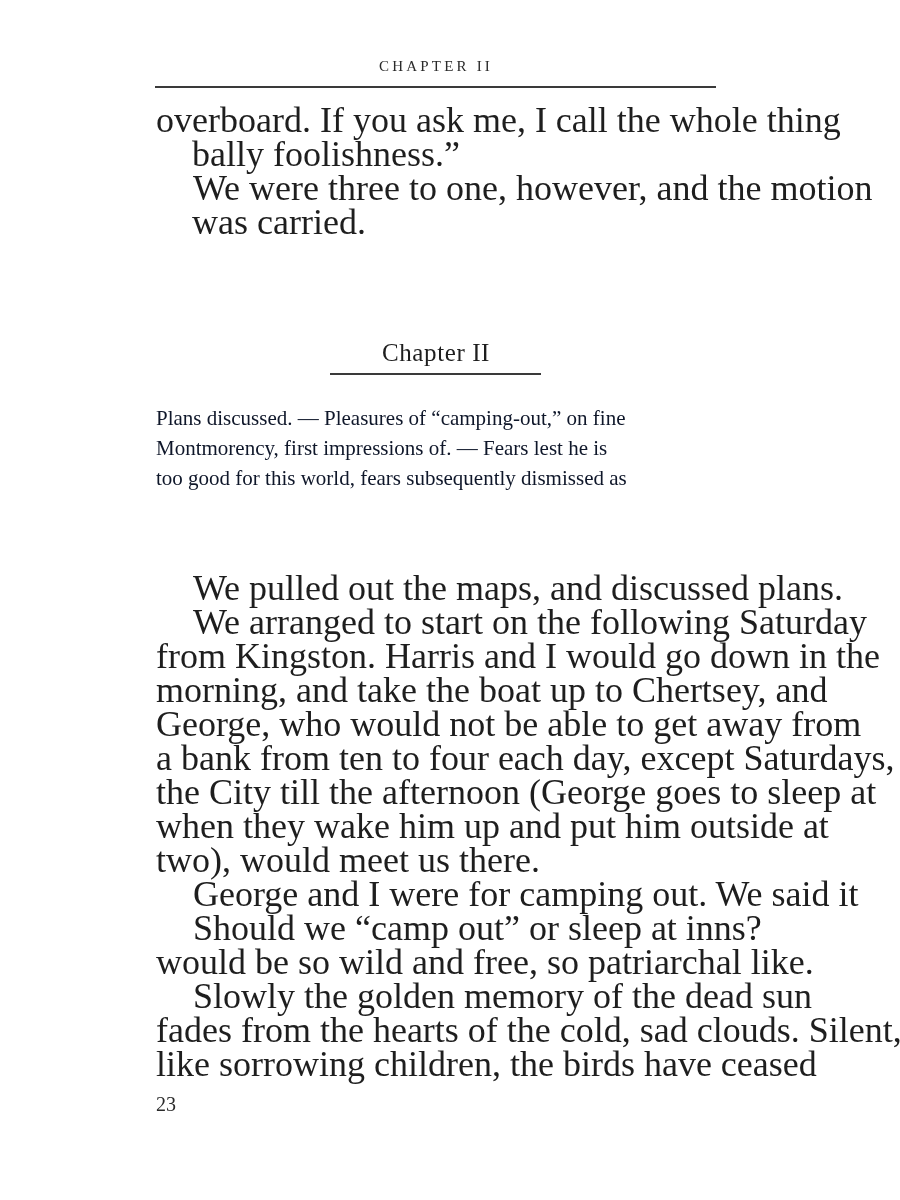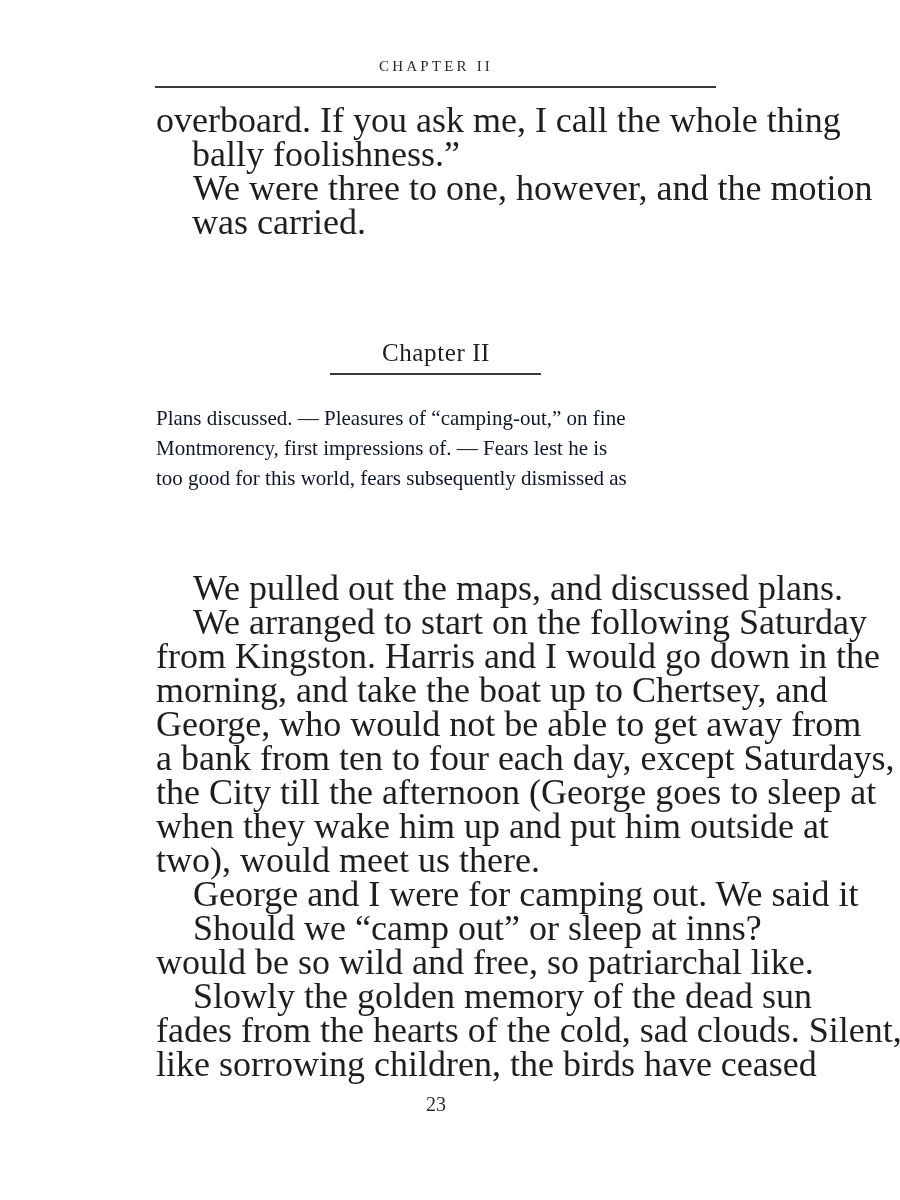--- a/index.html
+++ b/index.html
@@ -113,21 +113,20 @@
     }
     .top-block .line.end {
       text-align-last: left;
       margin-left: 36px;
     }
     .page-number {
       position: absolute;
       top: 1093px;
       left: 0;
       width: 560px;
-      text-align: center;
       font-size: 20px;
       color: #2a2a2a;
     }
   </style>
 </head>
 <body>
 
 <div class="page">
 
   <div class="running-head">CHAPTER II</div>

